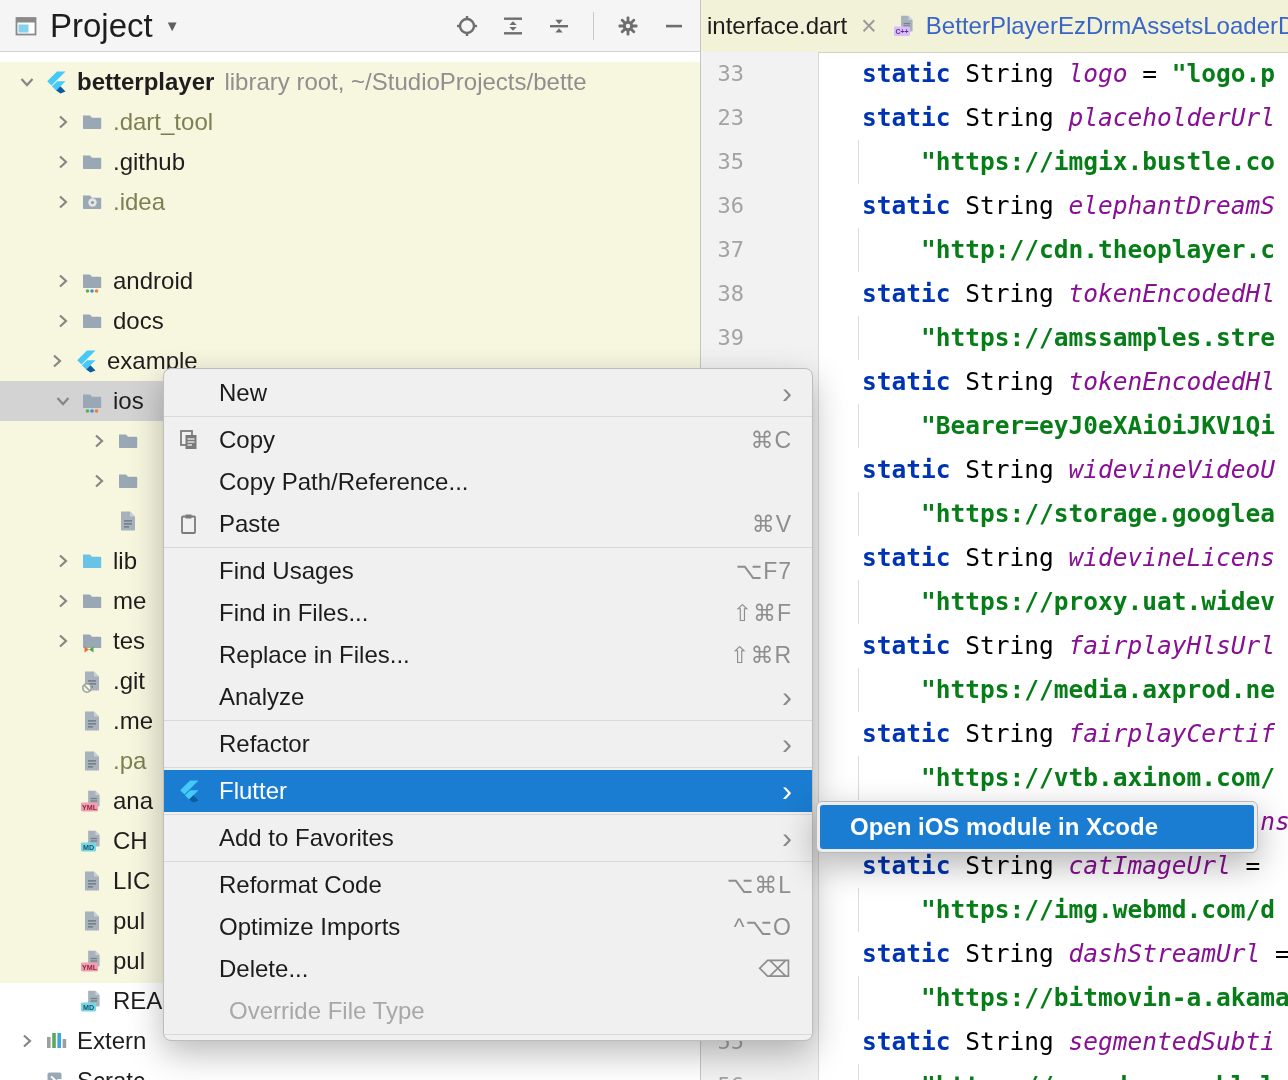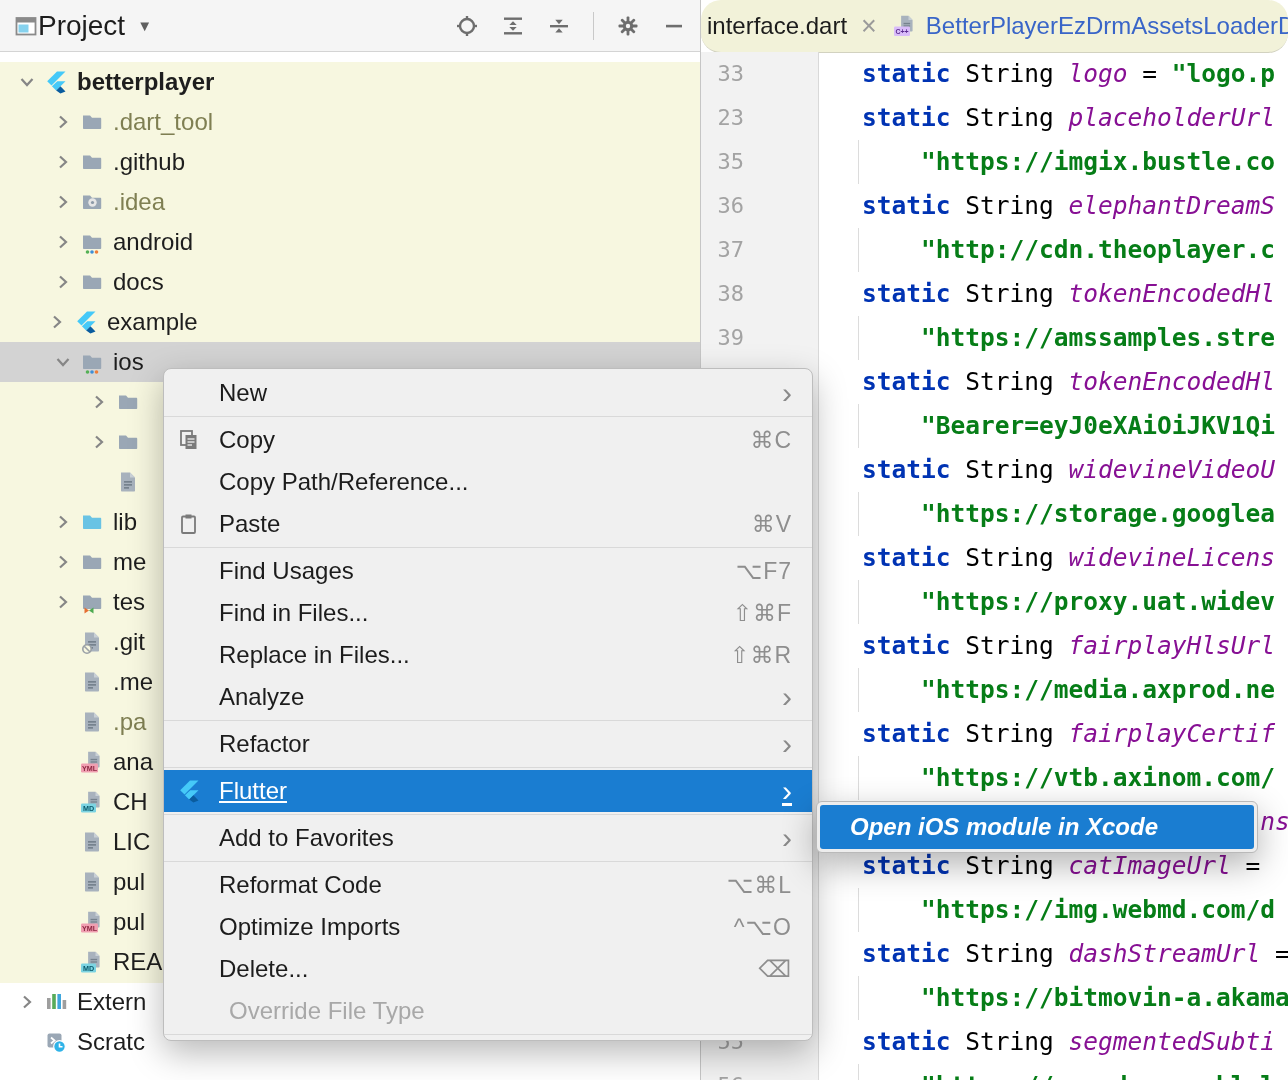--- a/index.html
+++ b/index.html
@@ -2,21 +2,21 @@
 <html><head>
 <meta charset="utf-8">
 <style>
   html,body{margin:0;padding:0;}
   body{width:1288px;height:1080px;overflow:hidden;background:#fff;font-family:"Liberation Sans",sans-serif;}
   .app{position:relative;width:1288px;height:1080px;overflow:hidden;}
 
   
   .pane-header{position:absolute;left:0;top:0;width:700px;height:52px;background:#f5f5f5;
     border-bottom:1px solid #d4d4d4;display:flex;align-items:center;padding:0 14px;box-sizing:border-box;z-index:2;}
-  .ph-title{font-size:28px;color:#1d1d1d;margin-left:0;}
+  .ph-title{font-size:33px;color:#1d1d1d;margin-left:12px;}
   .ph-caret{margin-left:12px;font-size:15px;color:#5f5f5f;}
   .ph-spacer{flex:1;}
   .ph-icons{display:flex;align-items:center;gap:22px;}
   .ph-divider{width:1px;height:28px;background:#c9c9c9;}
   .hicon{display:flex;align-items:center;justify-content:center;}
 
   .tree{position:absolute;left:0;top:62px;width:700px;height:1027px;background:#ffffff;overflow:hidden;}
   .tree::before{content:"";position:absolute;left:0;top:0;width:100%;height:921px;background:#f7f7e0;}
   .trow{position:relative;height:40px;display:flex;align-items:center;font-size:24px;color:#1e1e1e;}
   .trow.sel{background:#d3d3d3;}
@@ -24,21 +24,21 @@
   .icon{display:flex;align-items:center;justify-content:flex-start;flex:none;}
   .trow .icon{margin-left:4px;}
   .tlabel{margin-left:9px;white-space:pre;}
   .tlabel.bold{font-weight:bold;}
   .tlabel.muted{color:#7f7f52;}
   .tsuffix{color:#8f8f8f;margin-left:10px;white-space:pre;}
 
   
   .editor{position:absolute;left:700px;top:0;right:0;bottom:0;border-left:1px solid #c6c6c6;}
   .tabbar{position:absolute;left:0;top:0;right:0;height:52px;background:#f2f2d9;border-bottom:1px solid #d2d2c0;
-    display:flex;align-items:center;overflow:hidden;border-radius:20px;}
+    display:flex;align-items:center;overflow:hidden;}
   .tab{display:flex;align-items:center;height:100%;padding:0 10px 0 6px;font-size:24px;color:#1c1c1c;flex:none;}
   .tab .close{color:#9a9a9a;font-size:27px;margin-left:14px;}
   .tab .icon{margin-right:9px;}
   .tab.modified .tab-label{color:#3965c8;}
   .gutter{position:absolute;left:0;top:52px;width:118px;bottom:0;background:#f2f2f2;border-right:1px solid #d9d9d9;
     box-sizing:border-box;color:#a3a3a3;font-family:"DejaVu Sans Mono",monospace;font-size:22px;text-align:right;padding-right:74px;}
   .gnum{height:44px;line-height:44px;}
   .code{position:absolute;left:119px;top:52px;right:0;bottom:0;font-family:"DejaVu Sans Mono",monospace;font-size:24.5px;overflow:hidden;}
   .cline{height:44px;line-height:44px;white-space:pre;padding-left:42px;position:relative;}
   .cline.cont::before{content:"";position:absolute;left:38px;top:0;bottom:0;width:1px;background:#dcdcdc;}
@@ -48,30 +48,30 @@
   .ss{color:#067d17;font-weight:bold;}
 
   
   .menu{position:absolute;left:163px;top:368px;width:650px;background:#f0f0f0;border:1px solid #bdbdbd;border-radius:8px;
     padding:3px 0;box-sizing:border-box;box-shadow:0 12px 34px rgba(0,0,0,0.28);z-index:5;}
   .mitem{height:42px;display:flex;align-items:center;padding:0 20px 0 10px;font-size:24px;color:#1c1c1c;gap:7px;}
   .micon{width:30px;display:flex;justify-content:center;flex:none;}
   .mlabel{margin-left:8px;white-space:pre;}
   .mright{margin-left:auto;color:#8e8e8e;font-size:23px;letter-spacing:1px;}
   .marrow{margin-left:auto;color:#8a8a8a;font-size:30px;line-height:30px;}
-  .mitem.hl{background:#1a7dd1;color:#ffffff;text-decoration:underline;}
+  .mitem.hl{background:#1a7dd1;color:#ffffff;}
   .mitem.hl .marrow{color:#ffffff;}
   .mitem.disabled{color:#a8a8a8;padding-left:20px;}
   .msep{height:1px;background:#d9d9d9;margin:2px 0;}
 
   
   .submenu{position:absolute;left:816px;top:801px;width:442px;background:#ededed;border:1px solid #b9b9b9;border-radius:6px;
     padding:3px;box-sizing:border-box;box-shadow:0 12px 34px rgba(0,0,0,0.3);z-index:6;}
   .smitem{height:44px;display:flex;align-items:center;background:#1a7dd1;border-radius:3px;color:#ffffff;
-    font-size:24px;font-weight:bold;padding:0 16px 0 30px;white-space:pre;font-style:italic;}
+    font-size:24px;font-weight:bold;padding:0 16px 0 30px;white-space:pre;}
 </style>
 </head>
 <body>
 
 <div class="app">
 
   <div class="pane-header">
     <span class="hicon">
         <svg viewBox="0 0 24 24" width="24" height="24" xmlns="http://www.w3.org/2000/svg">
           <rect x="2.5" y="4" width="19" height="16.5" fill="#ffffff" stroke="#8a8a8a" stroke-width="1.8"></rect>
@@ -140,20 +140,21 @@
           </svg>
         </span>
         <span class="icon">
           <svg viewBox="0 0 24 24" width="24" height="24" xmlns="http://www.w3.org/2000/svg">
             <polygon points="13,1.5 21.5,1.5 7.5,15.5 3.2,11.2" fill="#45c9f8"></polygon>
             <polygon points="13.3,11.3 21.5,11.3 12.2,20.6 7.9,16.3" fill="#45c9f8"></polygon>
             <polygon points="12.2,20.6 16.4,16.3 21.5,21.5 16.4,23.5" fill="#0a5c9e"></polygon>
           </svg>
         </span>
         <span class="tlabel bold">betterplayer</span>
+        <span class="tsuffix">library root, ~/StudioProjects/bette</span>
       </div>
       <div class="trow" style="padding-left: 50px;">
         <span class="chev">
           <svg viewBox="0 0 24 24" width="24" height="24" xmlns="http://www.w3.org/2000/svg">
             <path d="M9 6.5l6 5.5-6 5.5" fill="none" stroke="#868686" stroke-width="2.2"></path>
           </svg>
         </span>
         <span class="icon">
           <svg viewBox="0 0 24 26" width="24" height="26" xmlns="http://www.w3.org/2000/svg">
             <path d="M3 6.5h7l2 2.3h8.2c.6 0 1 .4 1 1V19c0 .6-.4 1-1 1H4c-.6 0-1-.4-1-1z" fill="#9aa7b5"></path>
@@ -182,21 +183,21 @@
         </span>
         <span class="icon">
           <svg viewBox="0 0 24 26" width="24" height="26" xmlns="http://www.w3.org/2000/svg">
             <path d="M3 6.5h7l2 2.3h8.2c.6 0 1 .4 1 1V19c0 .6-.4 1-1 1H4c-.6 0-1-.4-1-1z" fill="#9aa7b5"></path>
             <circle cx="12.5" cy="13.5" r="4.2" fill="#e6e6e6"></circle>
             <circle cx="12.5" cy="13.5" r="1.6" fill="#8c99a7"></circle>
           </svg>
         </span>
         <span class="tlabel muted">.idea</span>
       </div>
-      <div class="trow" style="padding-left: 50px;">
+      <div class="trow" style="padding-left: 50px; margin-top: 39px;">
         <span class="chev">
           <svg viewBox="0 0 24 24" width="24" height="24" xmlns="http://www.w3.org/2000/svg">
             <path d="M9 6.5l6 5.5-6 5.5" fill="none" stroke="#868686" stroke-width="2.2"></path>
           </svg>
         </span>
         <span class="icon">
           <svg viewBox="0 0 24 26" width="24" height="26" xmlns="http://www.w3.org/2000/svg">
             <path d="M3 6.5h7l2 2.3h8.2c.6 0 1 .4 1 1V19c0 .6-.4 1-1 1H4c-.6 0-1-.4-1-1z" fill="#9aa7b5"></path>
             <circle cx="7.5" cy="23" r="1.8" fill="#55b156"></circle>
             <circle cx="12" cy="23" r="1.8" fill="#3e8fd6"></circle>

